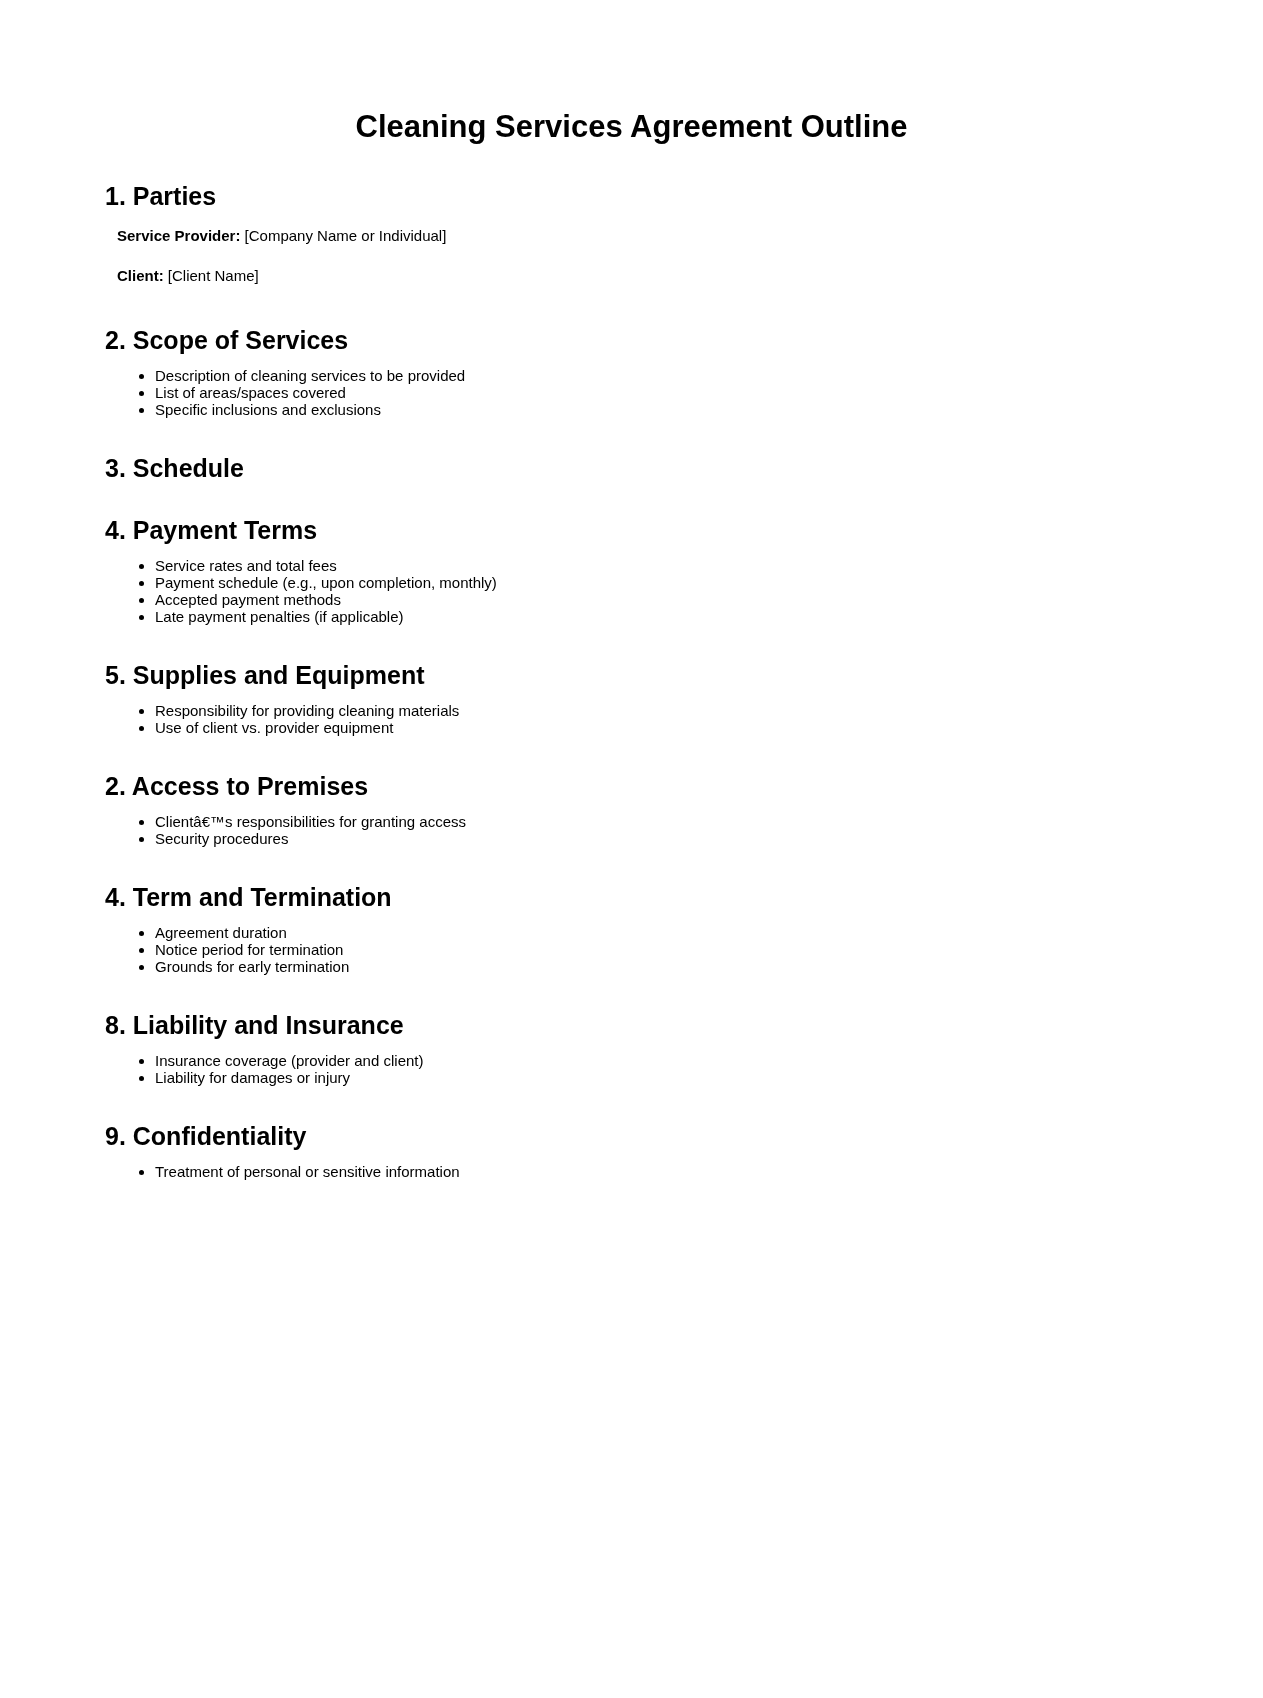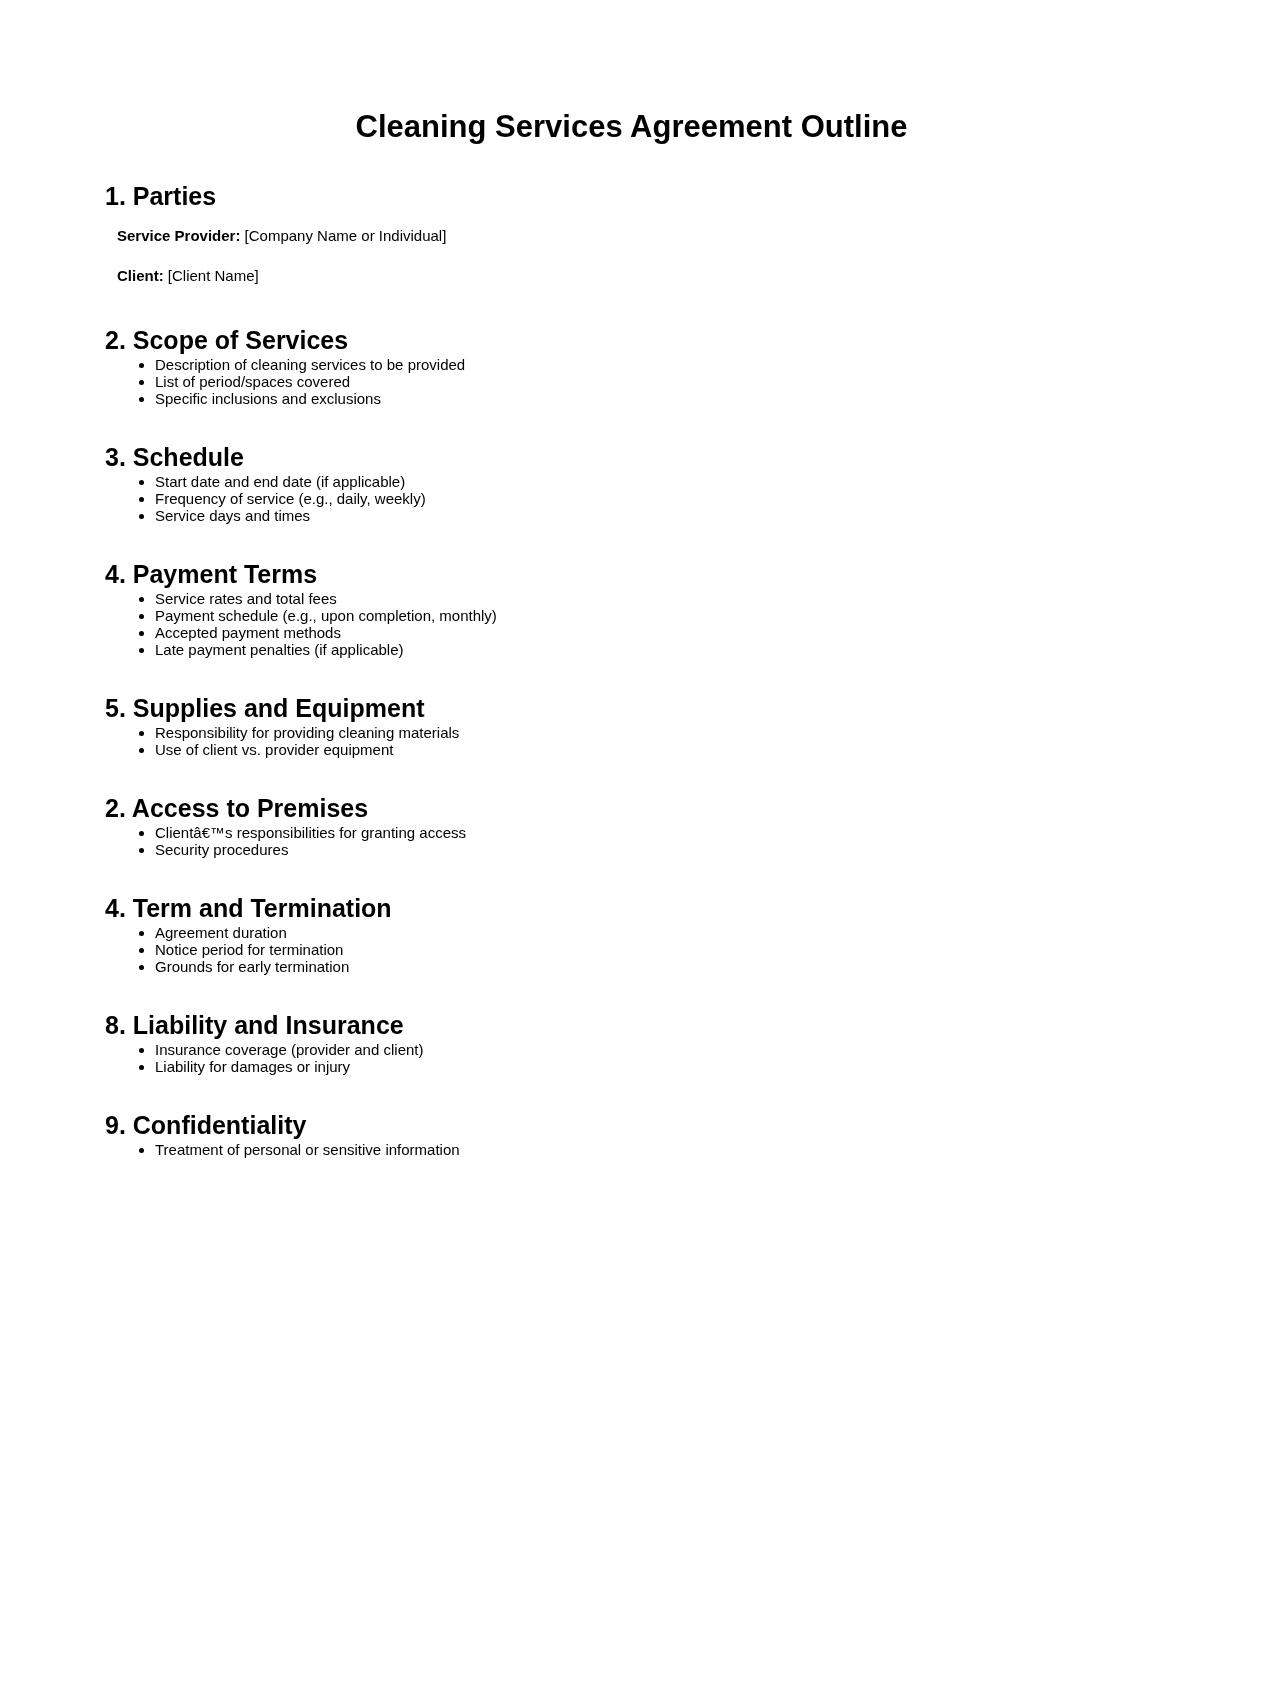--- a/index.html
+++ b/index.html
@@ -33,21 +33,21 @@
     font-weight: bold;
     margin: 38px 0 0 0;
   }
   .fields { margin: 14px 0 0 0; }
   p.field-line {
     margin: 12px;
     font-size: 15px;
     line-height: 28px;
   }
   section.doc-section ul {
-    margin: 4px 0 0 0;
+    margin: 15px 0 0 0;
     padding: 0 0 0 50px;
     font-size: 15px;
     line-height: 17px;
     list-style-type: disc;
   }
   section.doc-section li { margin: 0; padding: 0; }
 </style>
 </head>
 <body>
 
@@ -58,31 +58,26 @@
         <h3>1. Parties</h3>
         <div class="fields">
           <p class="field-line"><strong>Service Provider:</strong> <span>[Company Name or Individual]</span></p>
           <p class="field-line"><strong>Client:</strong> <span>[Client Name]</span></p>
         </div>
       </section>
       <section class="doc-section">
         <h3>2. Scope of Services</h3>
         <ul>
           <li>Description of cleaning services to be provided</li>
-          <li>List of period/spaces covered</li>
+          <li>List of areas/spaces covered</li>
           <li>Specific inclusions and exclusions</li>
         </ul>
       </section>
       <section class="doc-section">
         <h3>3. Schedule</h3>
-        <ul>
-          <li>Start date and end date (if applicable)</li>
-          <li>Frequency of service (e.g., daily, weekly)</li>
-          <li>Service days and times</li>
-        </ul>
       </section>
       <section class="doc-section">
         <h3>4. Payment Terms</h3>
         <ul>
           <li>Service rates and total fees</li>
           <li>Payment schedule (e.g., upon completion, monthly)</li>
           <li>Accepted payment methods</li>
           <li>Late payment penalties (if applicable)</li>
         </ul>
       </section>

